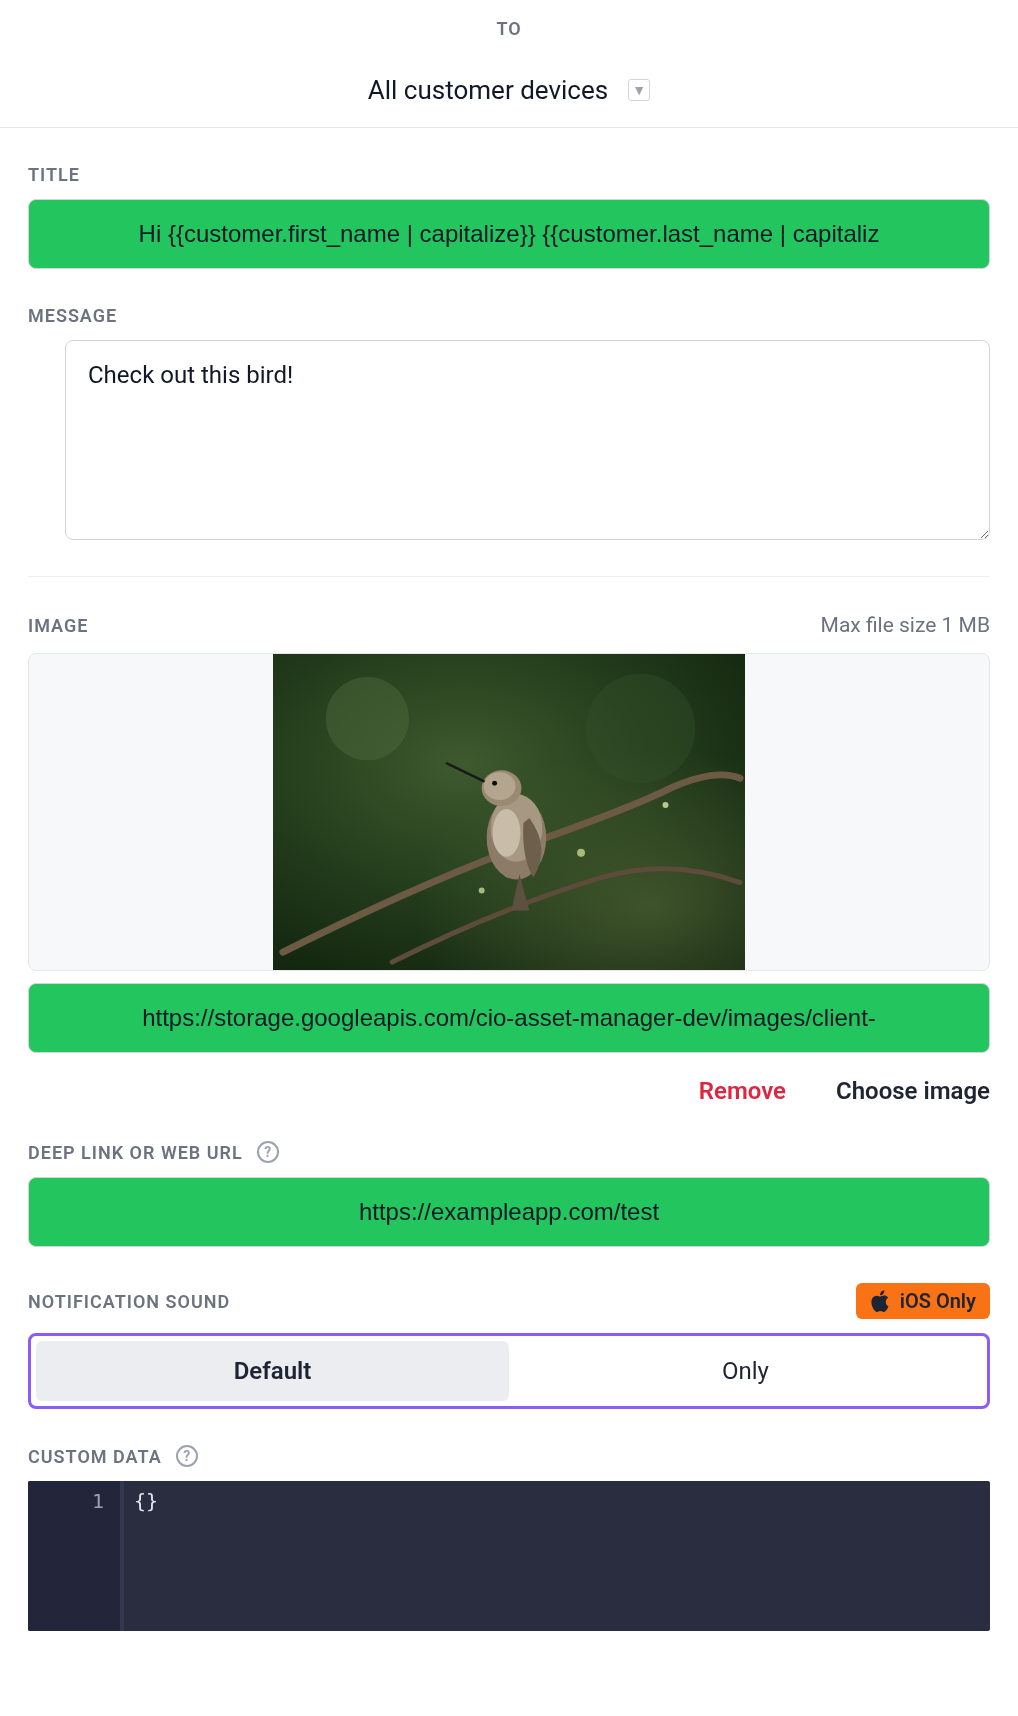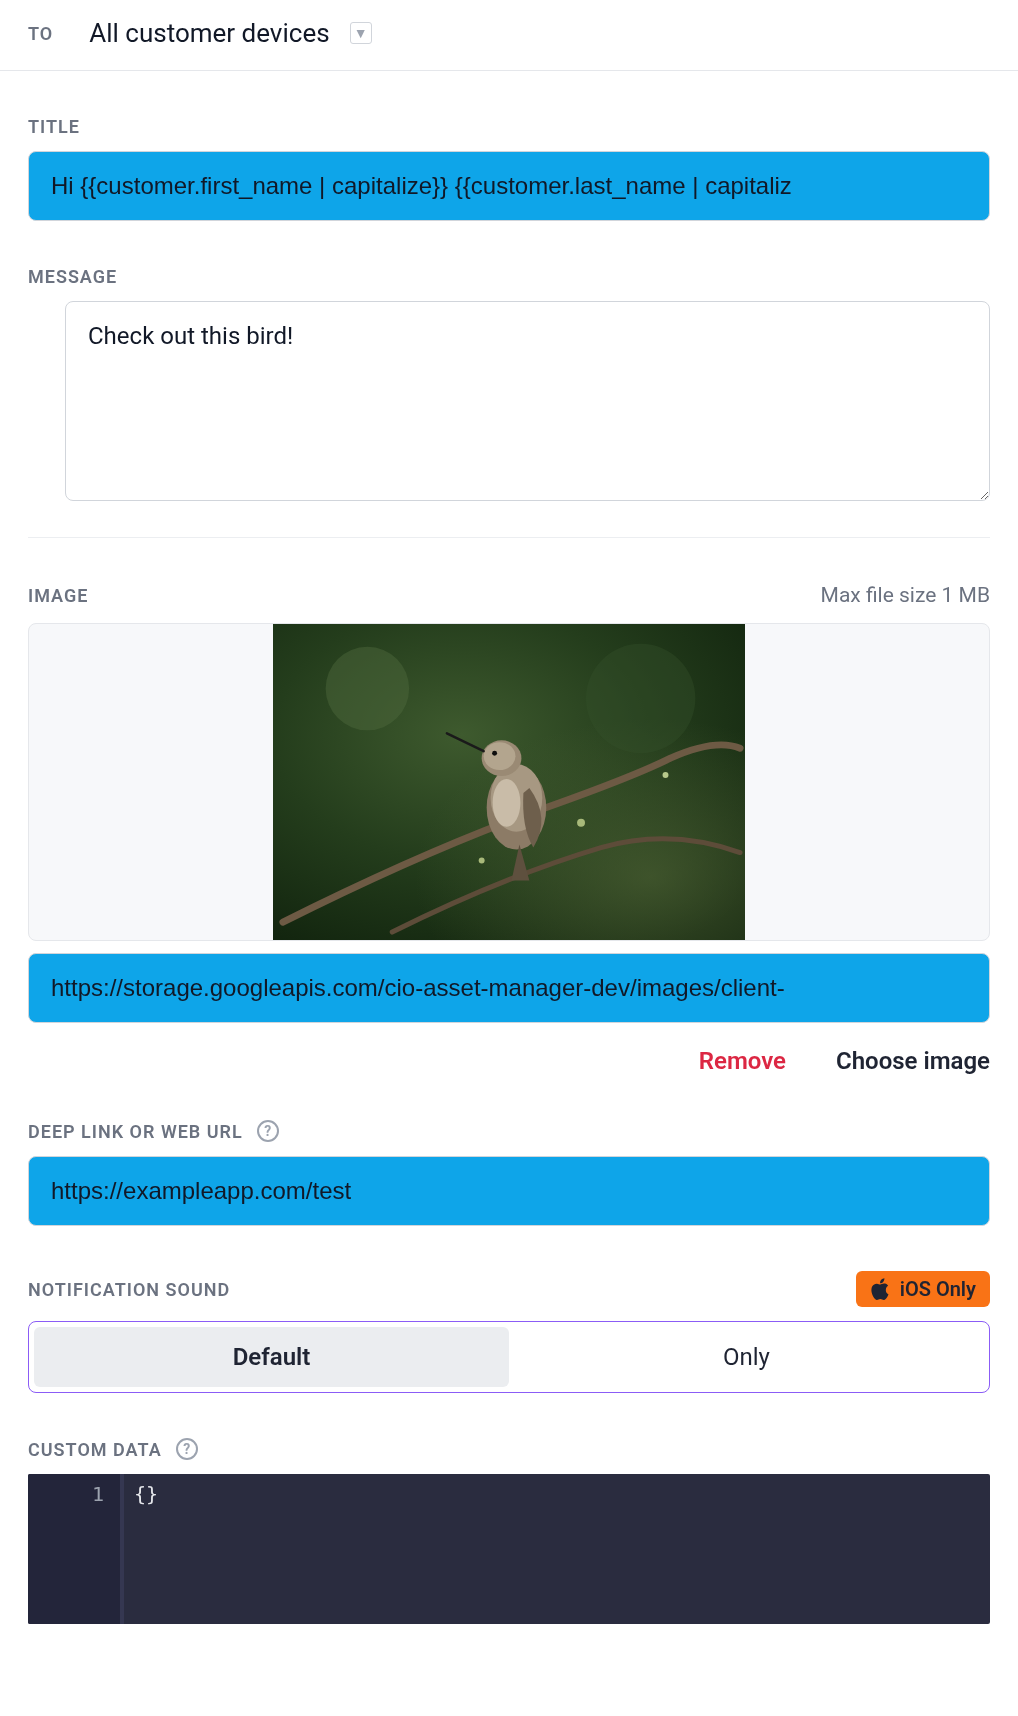--- a/index.html
+++ b/index.html
@@ -20,20 +20,21 @@
     padding: 0 28px;
   }
 
   
   .to-row {
     display: flex;
     align-items: center;
     gap: 36px;
     padding: 18px 28px 22px 28px;
     border-bottom: 1px solid #e5e7eb;
+    flex-direction: column;
   }
   .to-select {
     display: flex;
     align-items: center;
     gap: 20px;
     font-size: 26px;
     color: #111827;
     cursor: pointer;
   }
   .to-select .caret {
@@ -49,22 +50,23 @@
   }
 
   
   .text-input {
     width: 100%;
     border: 1px solid #d1d5db;
     border-radius: 8px;
     padding: 20px 22px;
     font-size: 24px;
     color: #111827;
-    background: #0ea5e9;
+    background: #22c55e;
     outline: none;
+    text-align: center;
   }
   .text-input.truncate {
     white-space: nowrap;
     overflow: hidden;
     text-overflow: clip;
   }
   .textarea {
     width: 100%;
     border: 1px solid #d1d5db;
     border-radius: 8px;
@@ -72,21 +74,21 @@
     font-size: 24px;
     color: #111827;
     background: #fff;
     outline: none;
     resize: both;
     min-height: 200px;
     font-family: inherit;
   }
 
   
-  .gap-lg { margin-top: 45px; }
+  .gap-lg { margin-top: 36px; }
   .gap-md { margin-top: 16px; }
 
   hr.sep {
     border: none;
     border-top: 1px solid #eceef1;
     margin: 32px 28px 0 28px;
   }
 
   
   .image-row-header {
@@ -158,21 +160,21 @@
     border-radius: 6px;
     padding: 6px 14px;
     font-size: 20px;
     font-weight: 600;
     color: #1f2433;
   }
   .ios-badge svg { width: 20px; height: 22px; }
   .segmented {
     margin-top: 14px;
     width: 100%;
-    border: 1px solid #8b5cf6;
+    border: 3px solid #8b5cf6;
     border-radius: 8px;
     display: flex;
     padding: 5px;
     gap: 0;
   }
   .segmented .seg {
     flex: 1;
     text-align: center;
     padding: 16px 0;
     font-size: 24px;

